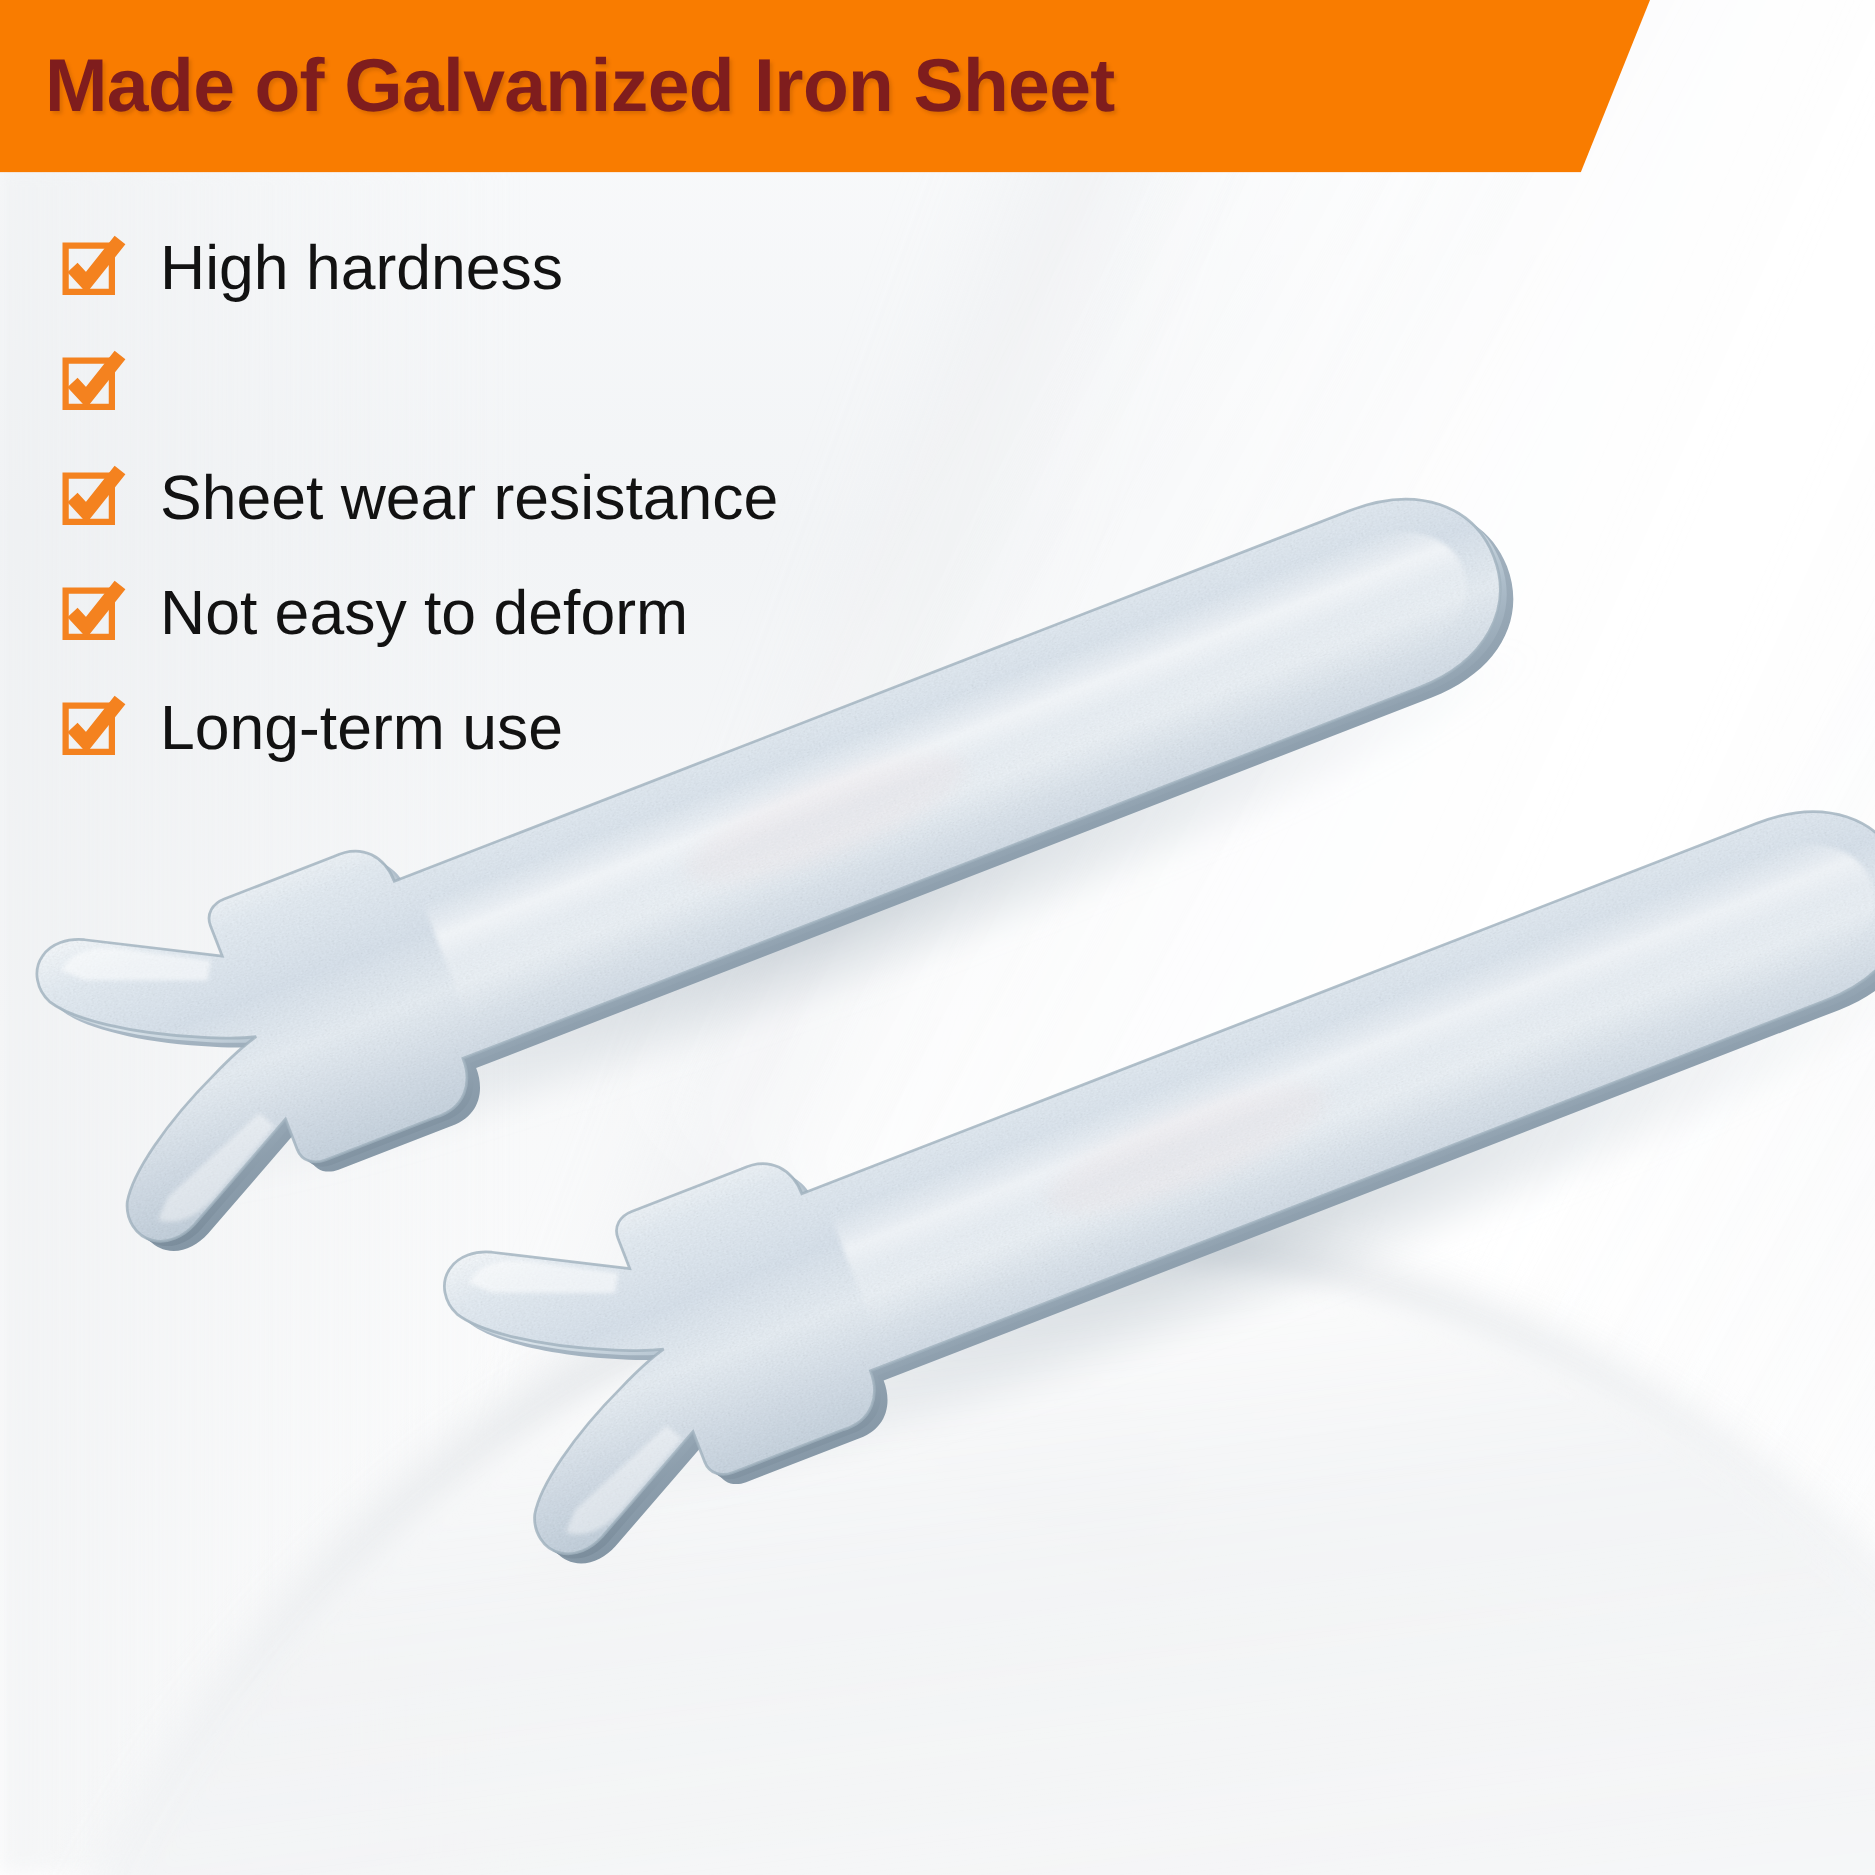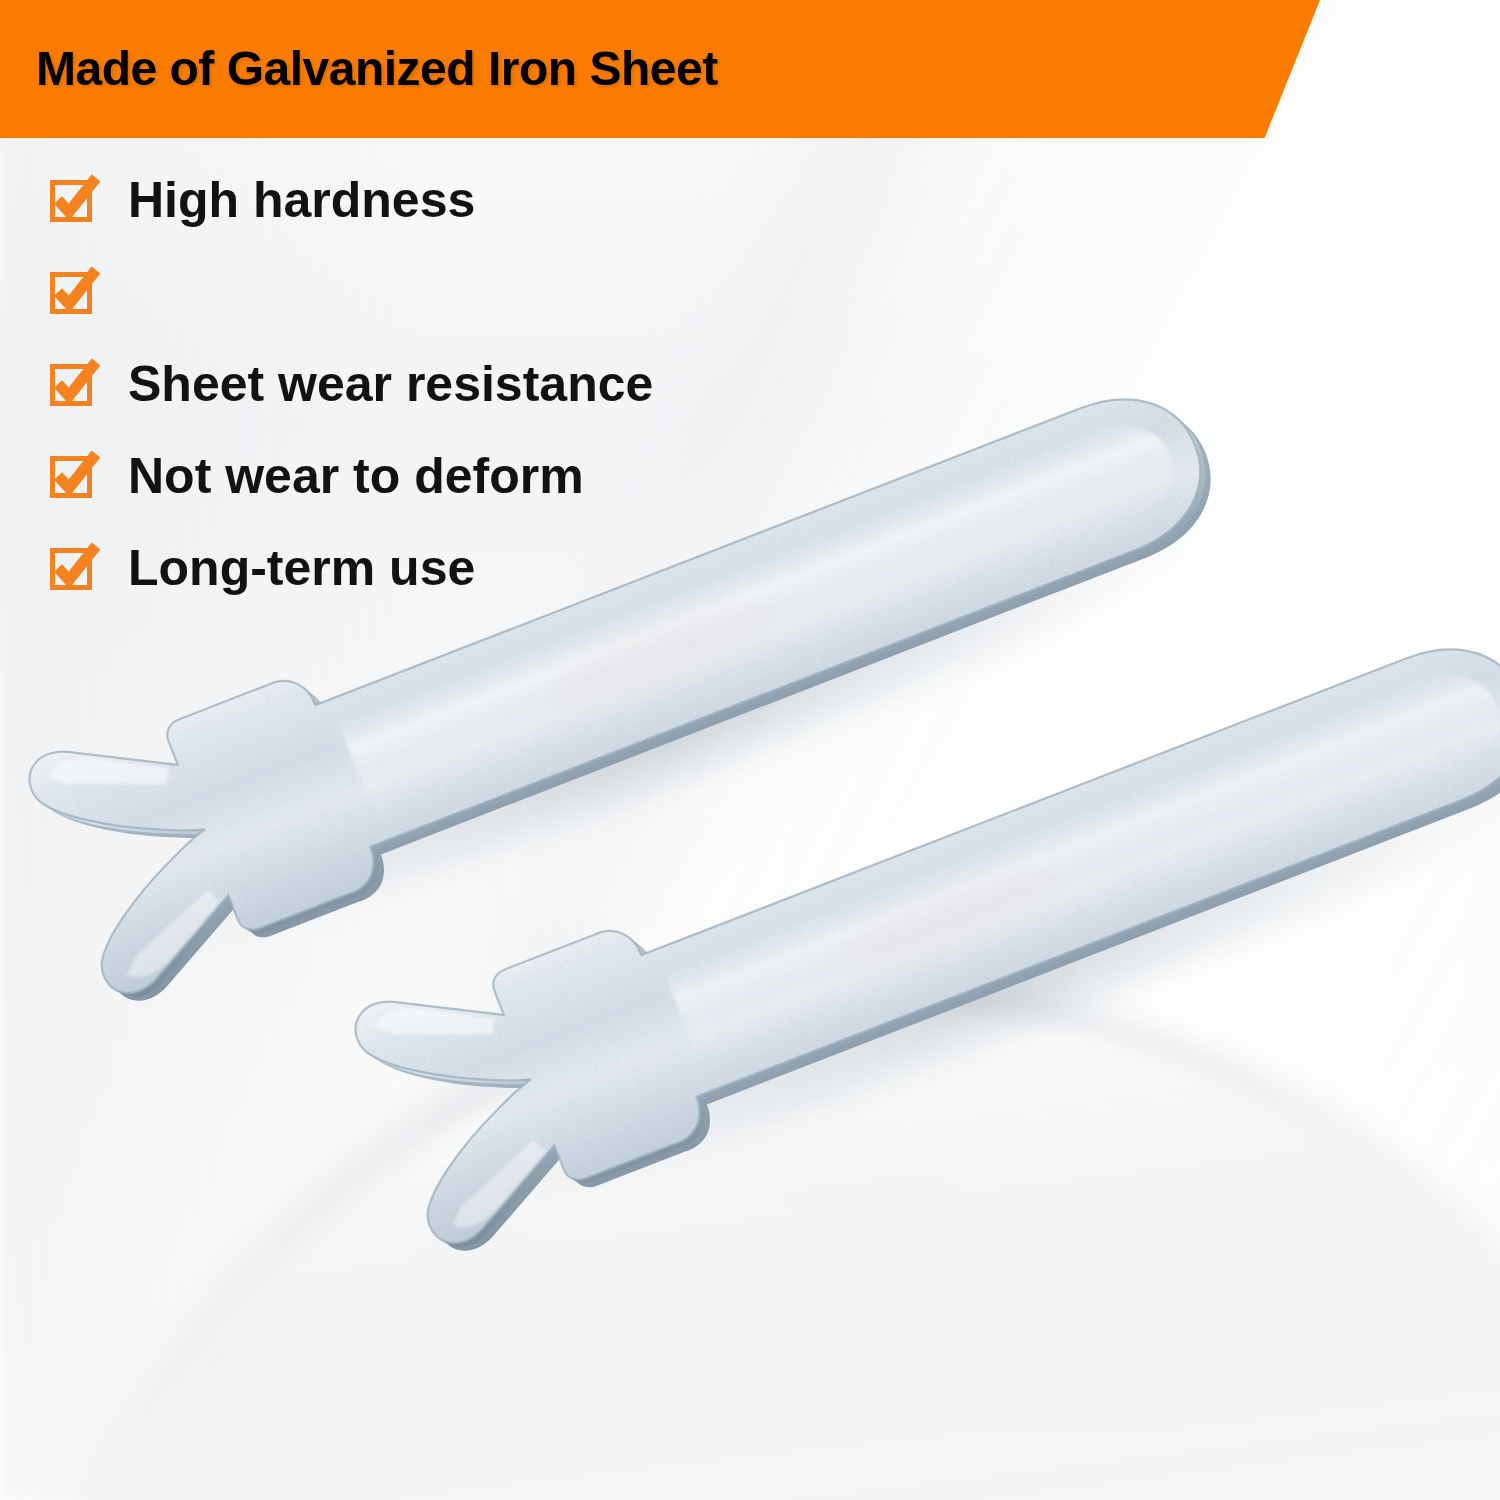--- a/index.html
+++ b/index.html
@@ -72,32 +72,32 @@
   
   .banner{
     position:absolute;left:0;top:0;width:1320px;height:138px;
     background:#f97c00;
     clip-path:polygon(0 0, 100% 0, 95.8% 100%, 0 100%);
     display:flex;align-items:center;
     box-sizing:border-box;padding-left:36px;
     z-index:5;
   }
   .banner-title{
-    color:#000000;
-    font-size:48px;
+    color:#7f1d1d;
+    font-size:60px;
     font-weight:bold;
     letter-spacing:-.5px;
     line-height:1;
     white-space:nowrap;
     text-shadow:2px 2px 3px rgba(120,55,0,.22);
   }
 
   
   .features{
-    position:absolute;left:48px;top:166px;z-index:6;font-weight:bold;
+    position:absolute;left:48px;top:180px;z-index:6;
   }
   .feature-row{
     display:flex;align-items:center;height:68px;margin-bottom:24px;
   }
   .checkbox-icon{
     position:relative;
     width:52px;height:52px;flex:0 0 52px;
     margin-right:28px;
   }
   .checkbox-icon .box{
@@ -166,21 +166,21 @@
       <span class="feature-label">Sheet wear resistance</span>
     </div>
 
     <div class="feature-row">
       <span class="checkbox-icon">
         <span class="box"></span>
         <svg width="52" height="52" viewBox="0 0 52 52">
           <path d="M10 26 L21 38 L48 4" fill="none" stroke="#f4821f" stroke-width="11" stroke-linecap="butt" stroke-linejoin="miter"></path>
         </svg>
       </span>
-      <span class="feature-label">Not wear to deform</span>
+      <span class="feature-label">Not easy to deform</span>
     </div>
 
     <div class="feature-row">
       <span class="checkbox-icon">
         <span class="box"></span>
         <svg width="52" height="52" viewBox="0 0 52 52">
           <path d="M10 26 L21 38 L48 4" fill="none" stroke="#f4821f" stroke-width="11" stroke-linecap="butt" stroke-linejoin="miter"></path>
         </svg>
       </span>
       <span class="feature-label">Long-term use</span>

